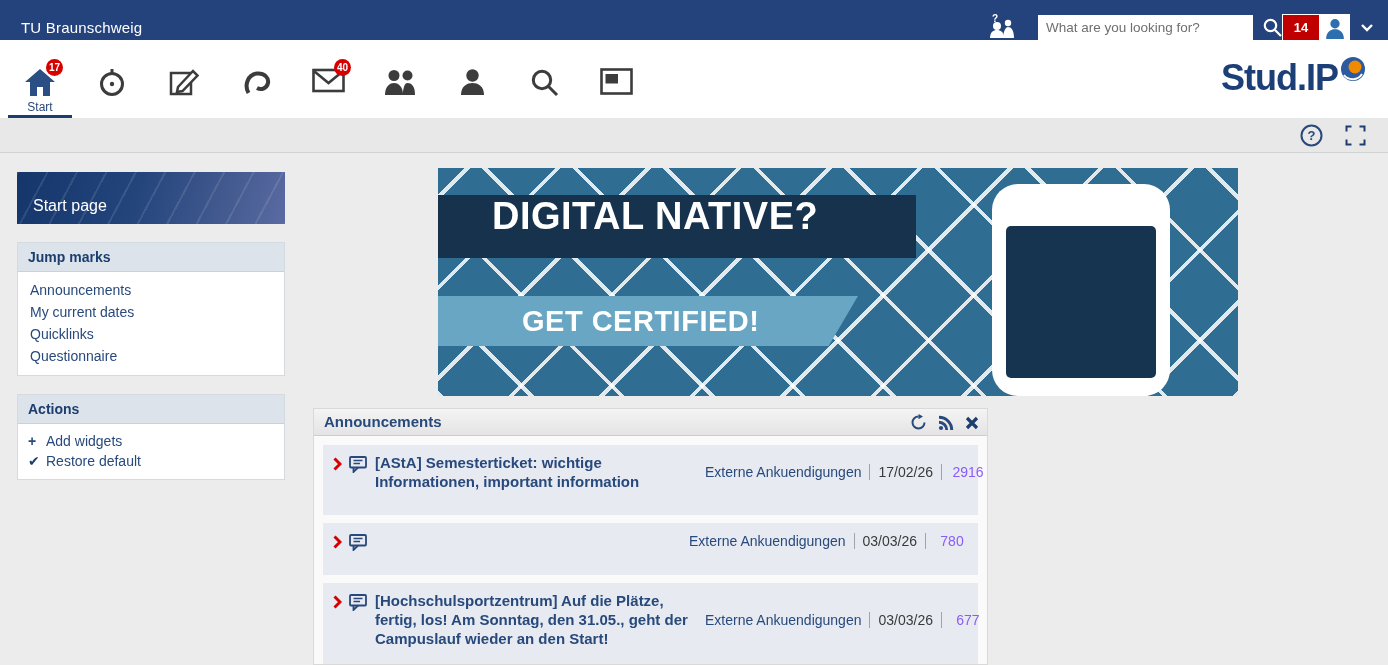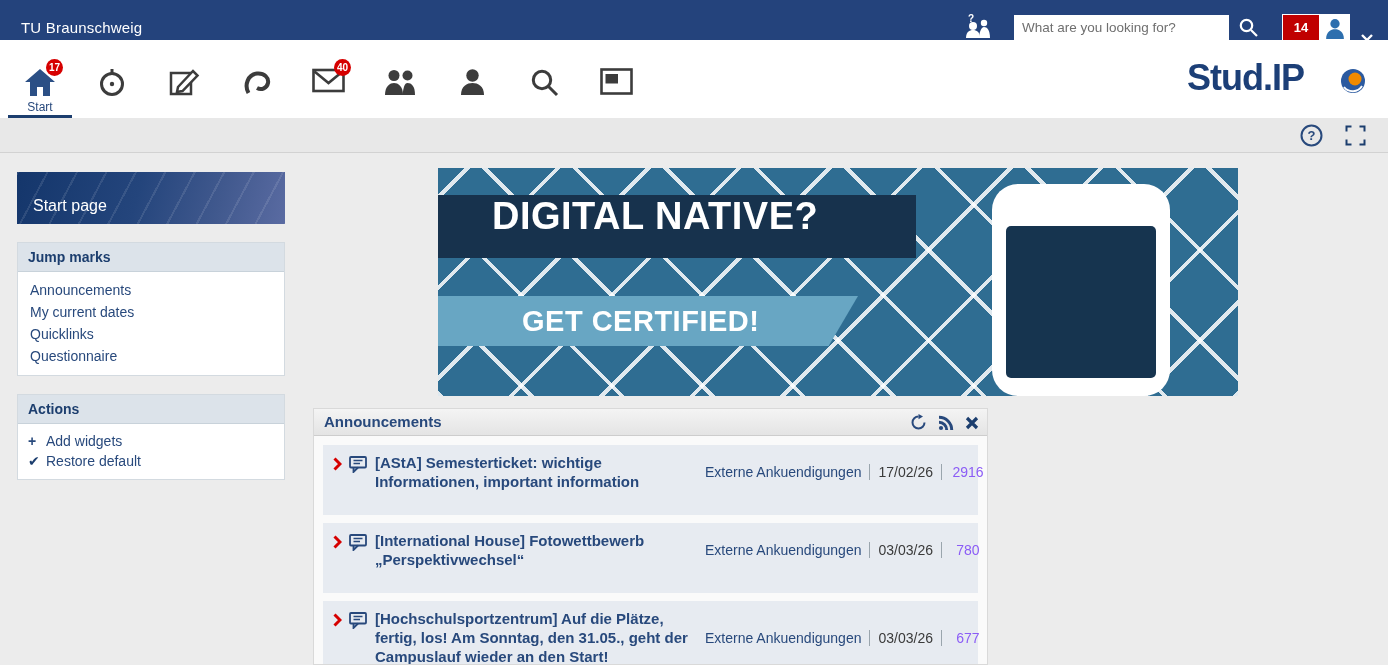--- a/index.html
+++ b/index.html
@@ -8,34 +8,34 @@
 
   
   .topbar { position:absolute; top:0; left:0; width:100%; height:55px; background:#24437c; display:flex; align-items:center; color:#fff; }
   .site-title { margin-left:21px; font-size:15px; letter-spacing:.2px; }
   .topbar-right { margin-left:auto; display:flex; align-items:center; margin-right:14px; }
   .who-online { margin-right:22px; cursor:pointer; }
   .search-wrap { display:flex; align-items:center; }
   .search-input { width:215px; height:26px; border:none; background:#fff; padding:0 8px; font-size:13.5px; font-family:"Liberation Sans",sans-serif; color:#333; }
   .search-input::placeholder { color:#6f6f6f; }
   .search-btn { margin-left:10px; background:none; border:none; cursor:pointer; display:flex; }
-  .user-cluster { display:flex; align-items:flex-end; margin-left:24px; }
+  .user-cluster { display:flex; align-items:center; }
   .notif-box { height:28px; min-width:38px; background:#c00000; border:1px solid #fff; color:#fff; font-size:13px; font-weight:bold; display:flex; align-items:center; justify-content:center; padding:0 8px; cursor:pointer; }
   .avatar-box { width:30px; height:28px; background:#fff; border:1px solid #fff; display:flex; align-items:center; justify-content:center; cursor:pointer; }
   .topbar-caret { margin-left:10px; cursor:pointer; display:flex; }
 
   
   .navbar { position:absolute; top:40px; left:0; width:100%; height:78px; background:#fff; }
   .nav-items { display:flex; position:absolute; left:8px; top:0; height:58px;gap:8px; }
   .nav-item { width:64px; height:78px; position:relative; display:flex; flex-direction:column; align-items:center; cursor:pointer; }
   .nav-item .nav-icon { margin-top:28px; display:flex; }
   .nav-item.active { border-bottom:3px solid #1c3e6e; }
   .nav-label { margin-top:3px; font-size:12px; color:#28497c; }
   .badge { position:absolute; top:19px; left:38px; min-width:17px; height:17px; border-radius:9px; background:#d60000; color:#fff; font-size:10px; font-weight:bold; display:flex; align-items:center; justify-content:center; padding:0 3px; }
-  .logo { position:absolute; right:22px; top:18px; display:flex; align-items:flex-end; cursor:pointer;gap:34px; }
+  .logo { position:absolute; right:22px; top:18px; display:flex; align-items:flex-start; cursor:pointer; }
   .logo-text { font-size:36px; font-weight:bold; color:#1c3f77; letter-spacing:-1px; line-height:40px; }
   .logo-mark { margin-left:2px; margin-top:-2px; }
 
   
   .toolbar { position:absolute; top:118px; left:0; width:100%; height:35px; background:#e8e8e8; border-bottom:1px solid #d2d2d2; display:flex; align-items:center; justify-content:flex-end; }
   .toolbar .tb-icon { margin-right:22px; display:flex; cursor:pointer; }
 
   
   .sidebar { position:absolute; left:17px; top:172px; width:268px; }
   .sidebar-header { height:52px; background:linear-gradient(105deg,#14366b 0%,#24457c 45%,#41598e 75%,#5a6ba2 100%); position:relative; overflow:hidden; }
@@ -340,21 +340,20 @@
               <path d="M1.5 1.5 L7 7 L1.5 12.5"></path>
             </svg>
         </span>
         <span class="ann-bubble">
           <svg width="18" height="17" viewBox="0 0 18 17" fill="none" stroke="#28497c" stroke-width="1.8">
               <rect x="1" y="1" width="16" height="10.5" rx="1"></rect>
               <path d="M4.5 11.5 L4.5 16 L9 11.5"></path>
               <path d="M4.5 4.5 L13.5 4.5 M4.5 7.5 L11 7.5" stroke-width="1.4"></path>
             </svg>
         </span>
-        <span class="ann-title">[International House] Fotowettbewerb „Perspektivwechsel“</span>
         <span class="ann-meta">
           <span class="ann-source">Externe Ankuendigungen</span>
           <span class="ann-sep"></span>
           <span class="ann-date">03/03/26</span>
           <span class="ann-sep"></span>
           <span class="ann-views">780</span>
         </span>
       </div>
 
       <div class="ann-row">

